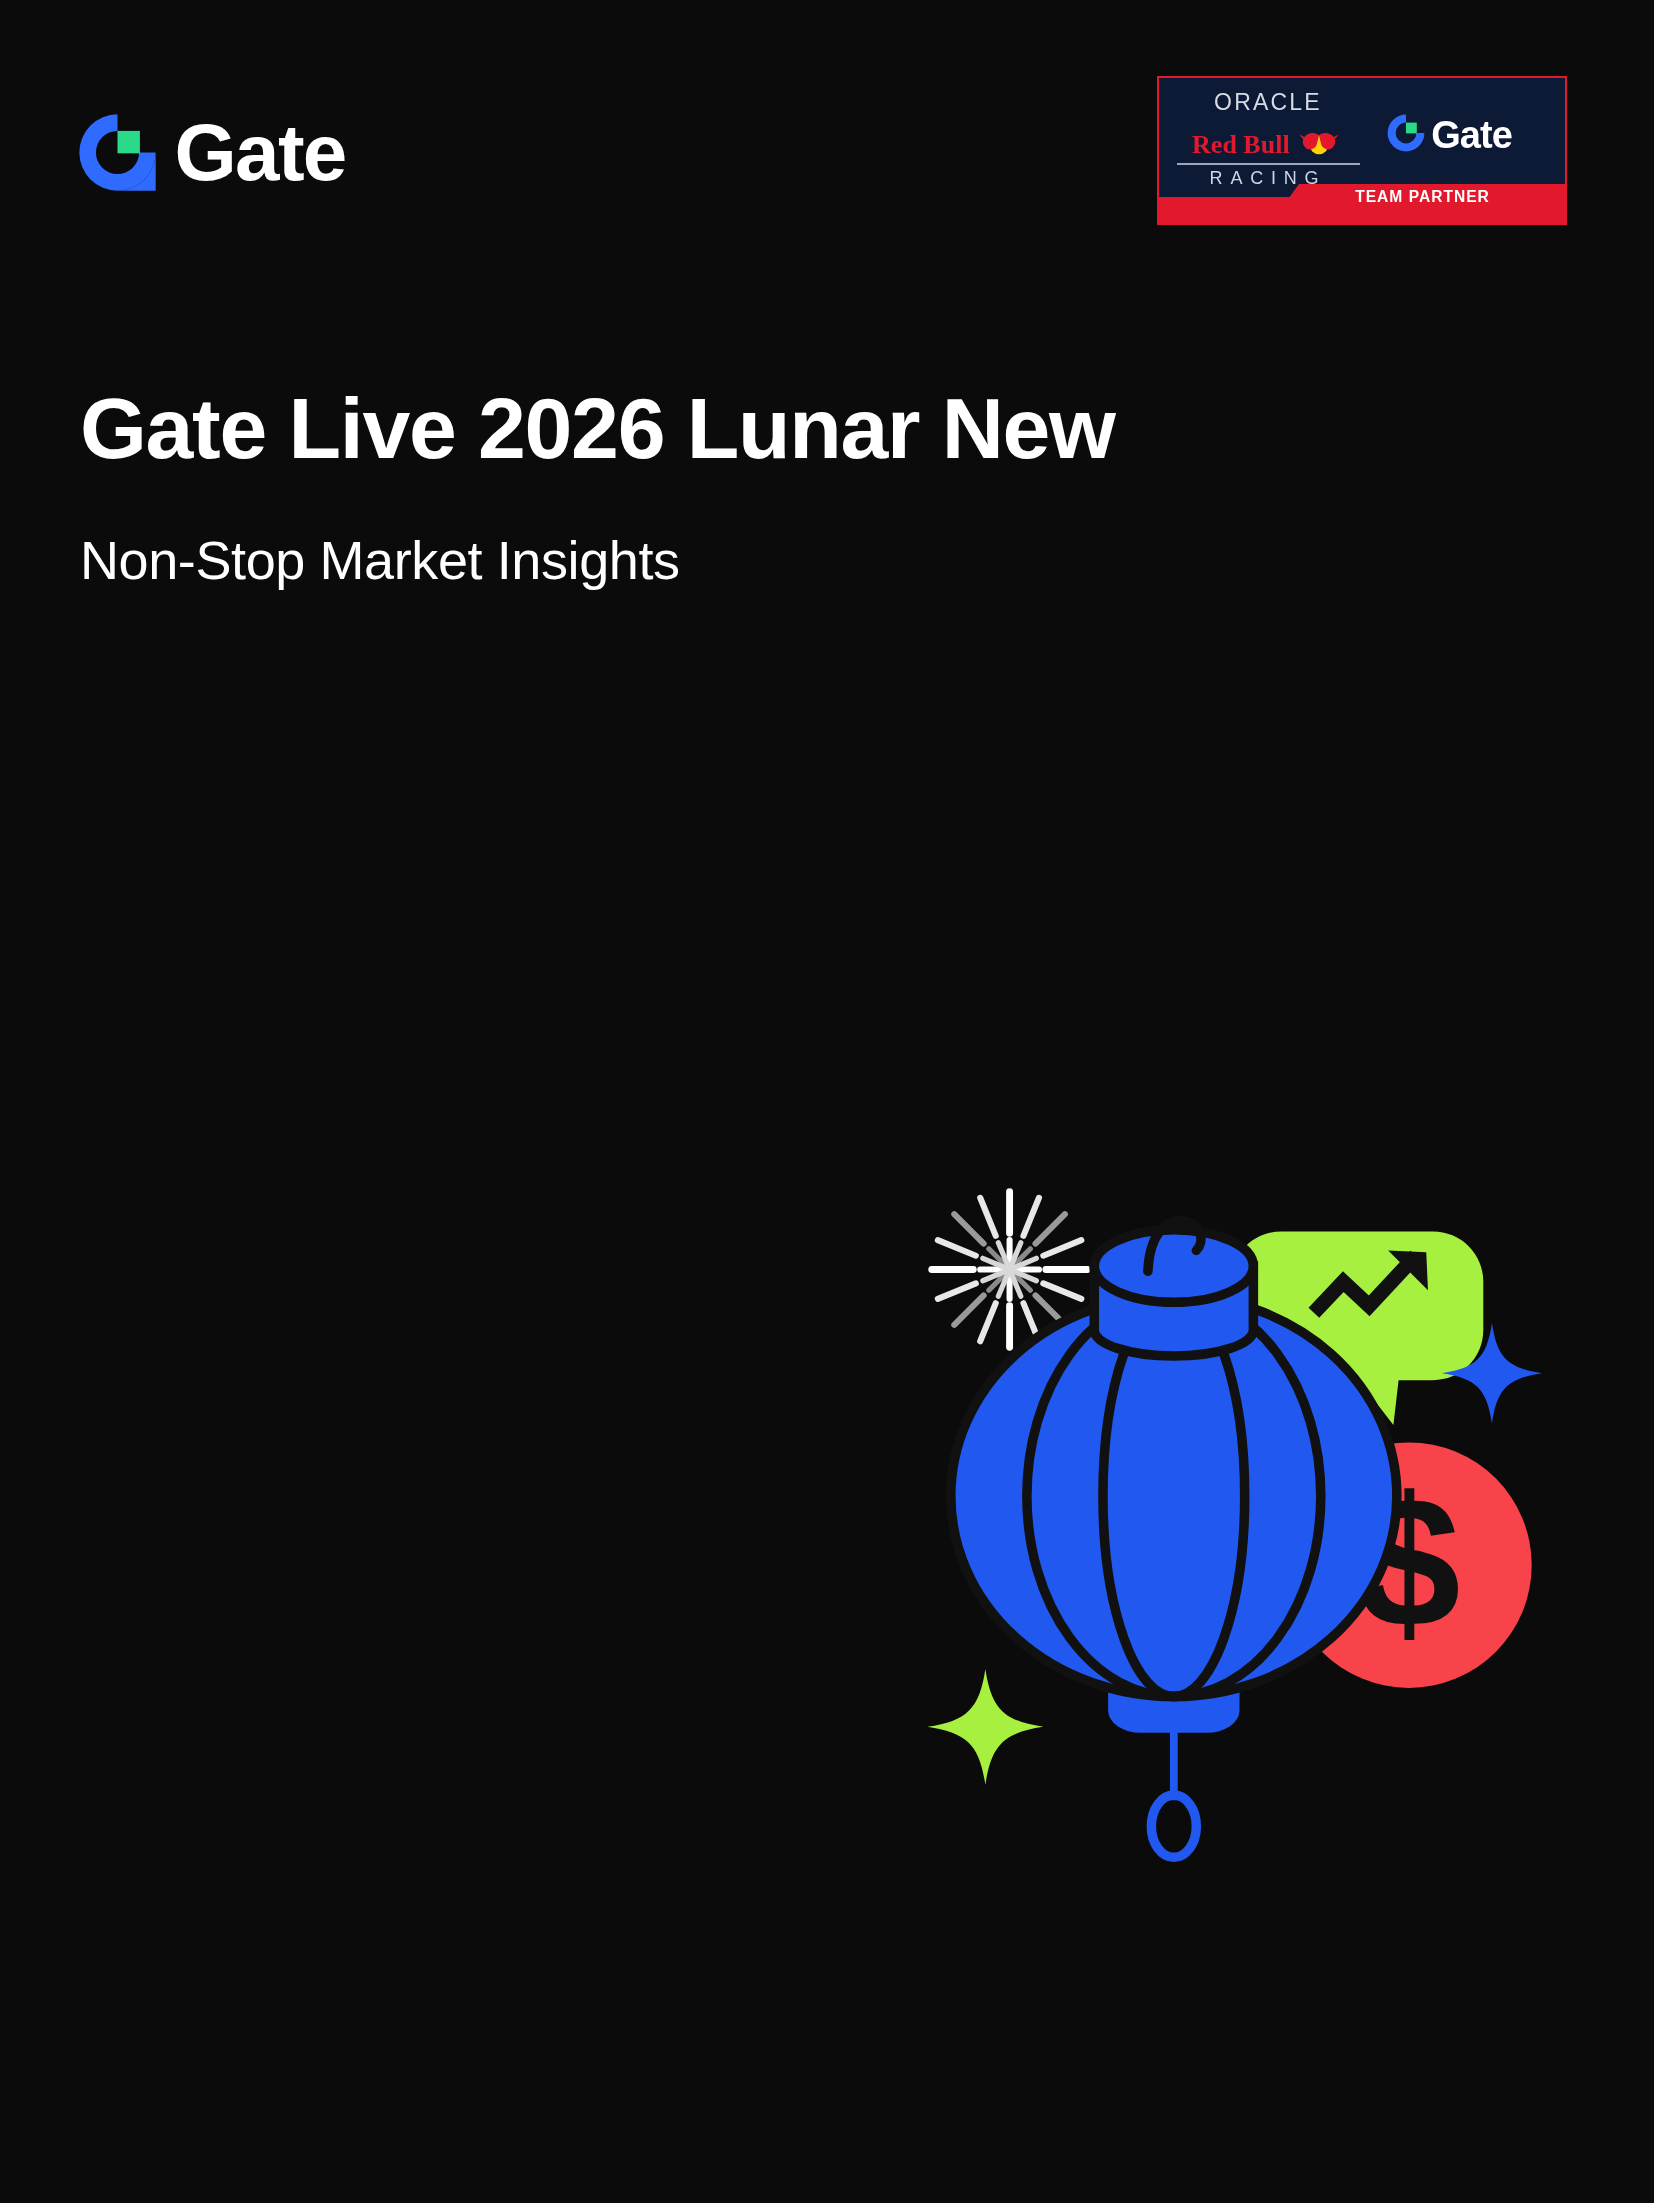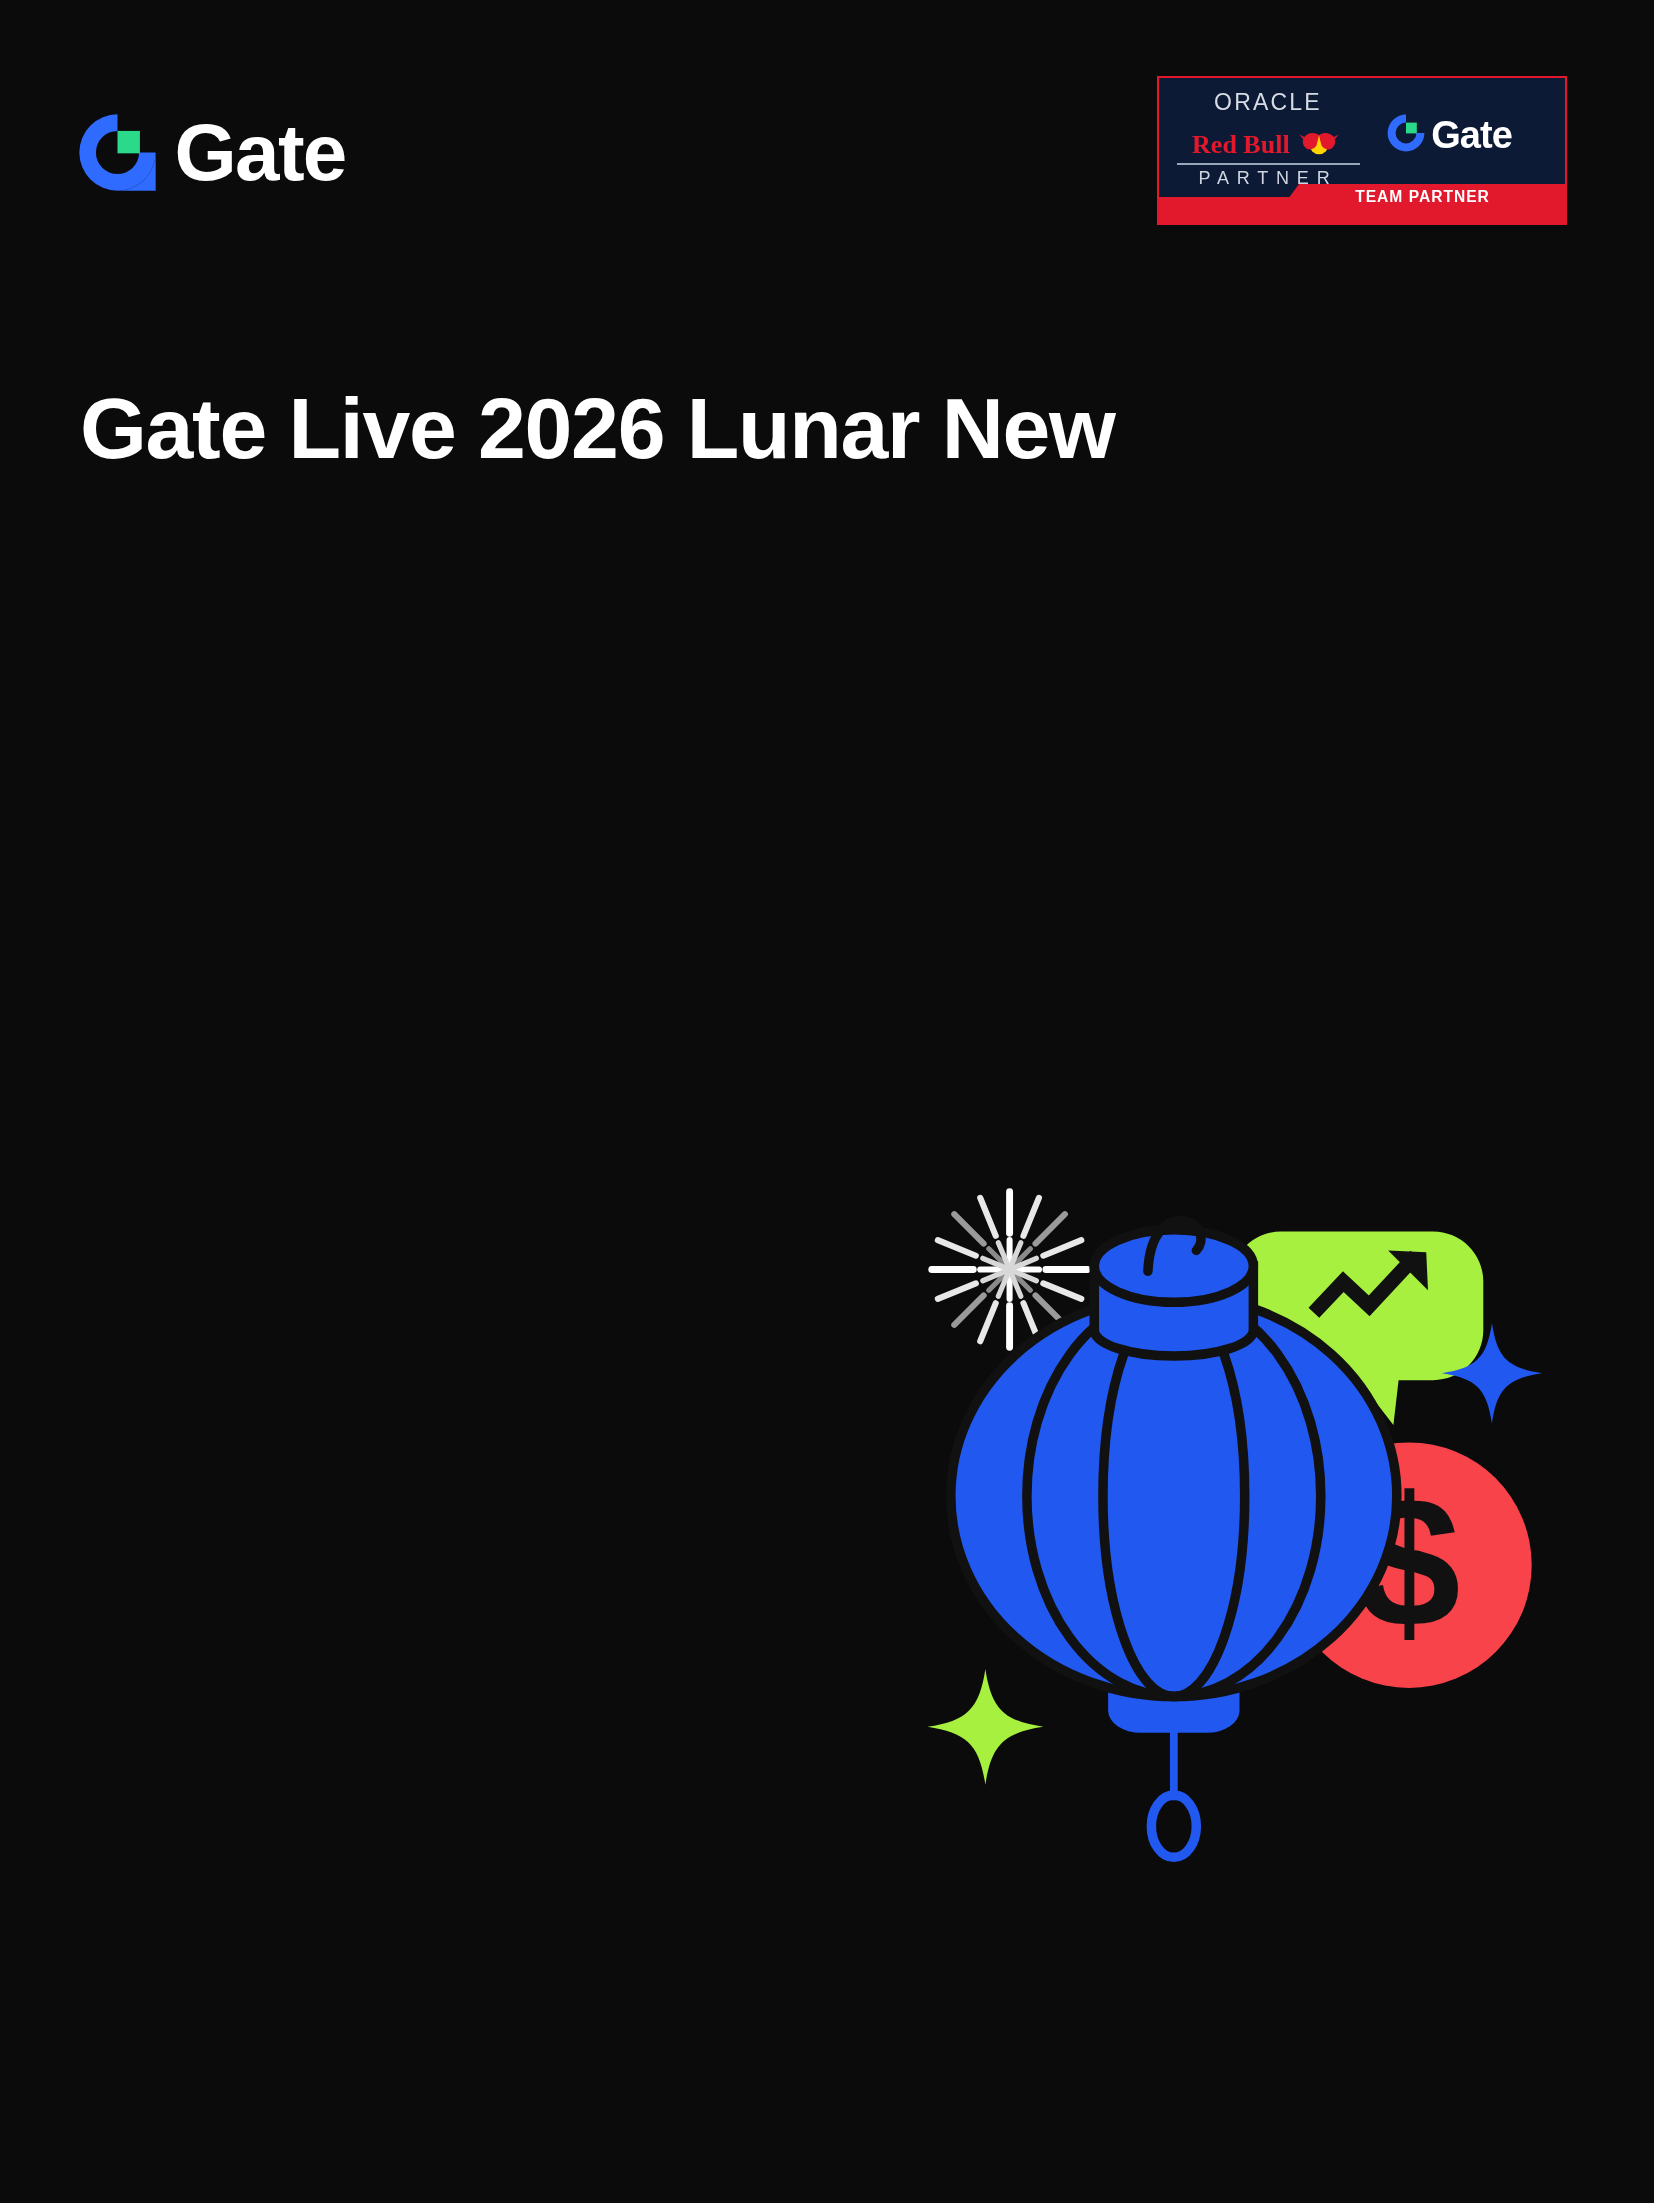--- a/index.html
+++ b/index.html
@@ -202,41 +202,42 @@
             <svg width="50" height="26" viewBox="0 0 58 30" aria-hidden="true">
               <circle cx="29" cy="17" r="11" fill="#ffd400"></circle>
               <path d="M29 6 C24 2 16 3 12 8 C9 12 10 18 14 21 C18 24 24 22 26 18 C27 15 28 10 29 6 Z" fill="#e2182c"></path>
               <path d="M29 6 C34 2 42 3 46 8 C49 12 48 18 44 21 C40 24 34 22 32 18 C31 15 30 10 29 6 Z" fill="#e2182c"></path>
               <path d="M12 8 L6 5 L11 11 Z" fill="#e2182c"></path>
               <path d="M46 8 L52 5 L47 11 Z" fill="#e2182c"></path>
             </svg>
           </span>
         </div>
         <div class="rb-divider"></div>
-        <div class="rb-racing">PARTNER</div>
+        <div class="rb-racing">RACING</div>
       </div>
 
       <div class="badge-gate">
         <span>
           <svg width="40" height="40" viewBox="0 0 100 100" aria-hidden="true">
             <path d="M50 4 A46 46 0 1 1 4 50 A46 46 0 0 1 50 4 Z M50 24 A26 26 0 1 0 76 50 A26 26 0 0 0 50 24 Z" fill="#2f6bff"></path>
             <rect x="50" y="0" width="50" height="50" fill="#0d1a35"></rect>
             <rect x="50" y="24" width="27" height="27" fill="#2bd98b"></rect>
           </svg>
         </span>
         <span class="badge-gate-word">Gate</span>
       </div>
 
       <div class="badge-red-base"></div>
       <div class="team-partner">TEAM PARTNER</div>
     </div>
   </div>
 
   <div class="title-block">
     <h1 class="headline">Gate Live 2026 Lunar New</h1>
+    <p class="subtitle">Non-Stop Market Insights</p>
   </div>
 
   <div class="illustration">
     <svg width="778" height="744" viewBox="0 0 900 860" aria-hidden="true">
 
       <g transform="translate(158,168)">
         <g stroke-linecap="round">
           <g>
             <line x1="0" y1="0" x2="0" y2="-34" stroke="#ffffff" stroke-width="7"></line>
             <line x1="0" y1="0" x2="24" y2="-24" stroke="#8a8a8a" stroke-width="6"></line>

